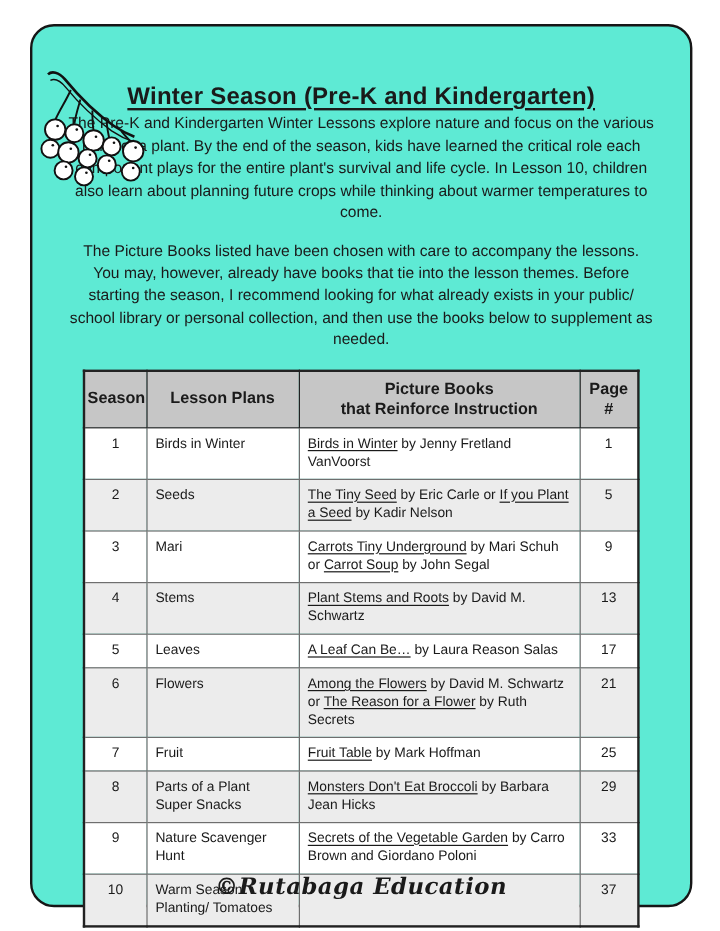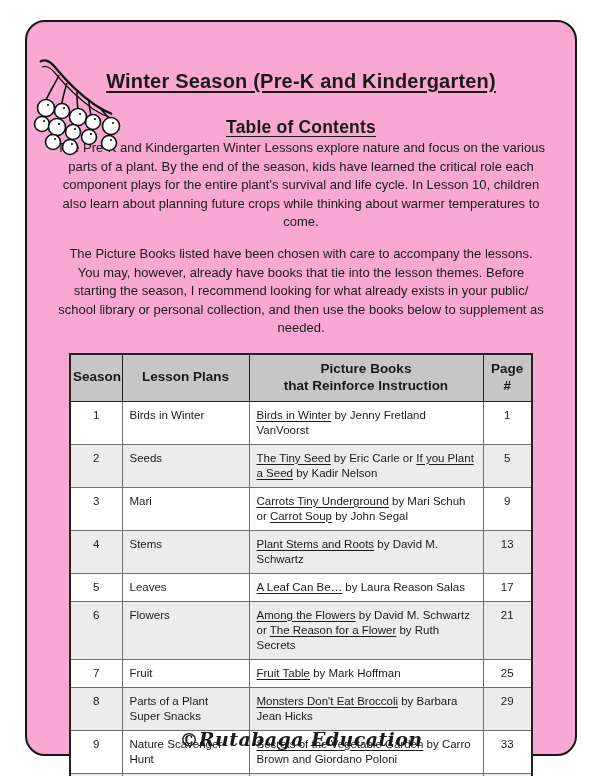--- a/index.html
+++ b/index.html
@@ -7,21 +7,21 @@
     --alt-row-bg:#ececec;
     --border-strong:#222222;
     --border-light:#6e6e6e;
     --text:#1a1a1a;
   }
   *{box-sizing:border-box;margin:0;padding:0;}
   html,body{width:600px;height:776px;background:#ffffff;overflow:hidden;}
   body{font-family:"Liberation Sans",sans-serif;color:var(--text);position:relative;}
   .page{
     position:absolute;left:25px;top:20px;width:552px;height:736px;
-    border:2.5px solid #161616;border-radius:20px;background:#f9a8d4;
+    border:2.5px solid #161616;border-radius:20px;background:#5eead4;
   }
   .berries{position:absolute;left:6px;top:36px;width:94px;height:100px;}
   .title{
     text-align:center;font-size:20px;font-weight:bold;letter-spacing:.2px;
     margin-top:48px;text-decoration:underline;text-underline-offset:3px;
   }
   .subtitle{
     text-align:center;font-size:17.5px;font-weight:bold;letter-spacing:.2px;
     margin-top:24px;text-decoration:underline;text-underline-offset:3px;
   }
@@ -90,21 +90,20 @@
     <circle cx="11" cy="63" r="1.1" fill="#111" stroke="none"></circle>
     <circle cx="26" cy="66" r="1.1" fill="#111" stroke="none"></circle>
     <circle cx="42" cy="71" r="1.1" fill="#111" stroke="none"></circle>
     <circle cx="58" cy="76" r="1.1" fill="#111" stroke="none"></circle>
     <circle cx="78" cy="82" r="1.1" fill="#111" stroke="none"></circle>
     <circle cx="22" cy="81" r="1.1" fill="#111" stroke="none"></circle>
     <circle cx="39" cy="86" r="1.1" fill="#111" stroke="none"></circle>
   </svg>
 
   <h1 class="title">Winter Season (Pre-K and Kindergarten)</h1>
-  <h2 class="subtitle">Table of Contents</h2>
 
   <p class="intro">The Pre-K and Kindergarten Winter Lessons explore nature and focus on the various parts of a plant. By the end of the season, kids have learned the critical role each component plays for the entire plant's survival and life cycle. In Lesson 10, children also learn about planning future crops while thinking about warmer temperatures to come.</p>
   <p class="intro">The Picture Books listed have been chosen with care to accompany the lessons. You may, however, already have books that tie into the lesson themes. Before starting the season, I recommend looking for what already exists in your public/ school library or personal collection, and then use the books below to supplement as needed.</p>
 
   <table>
     <colgroup>
         <col class="c1">
         <col class="c2">
         <col class="c3">
         <col class="c4">

